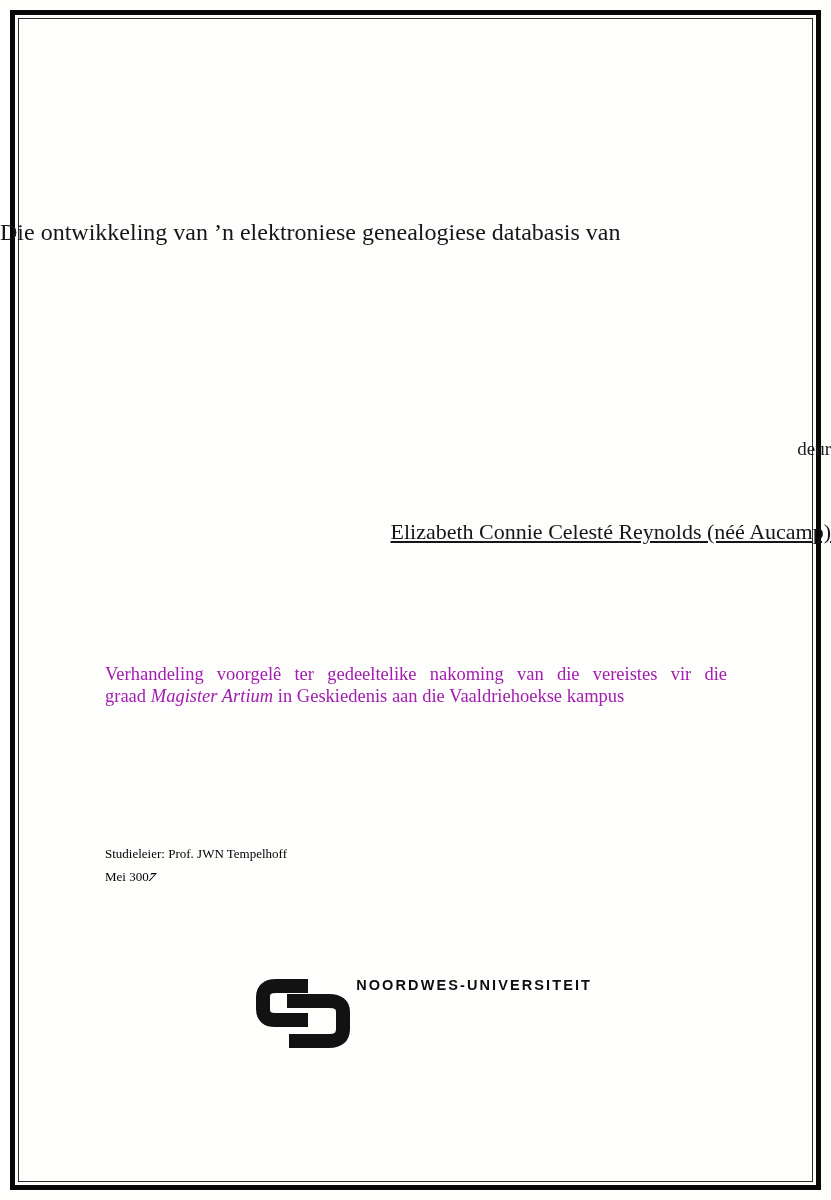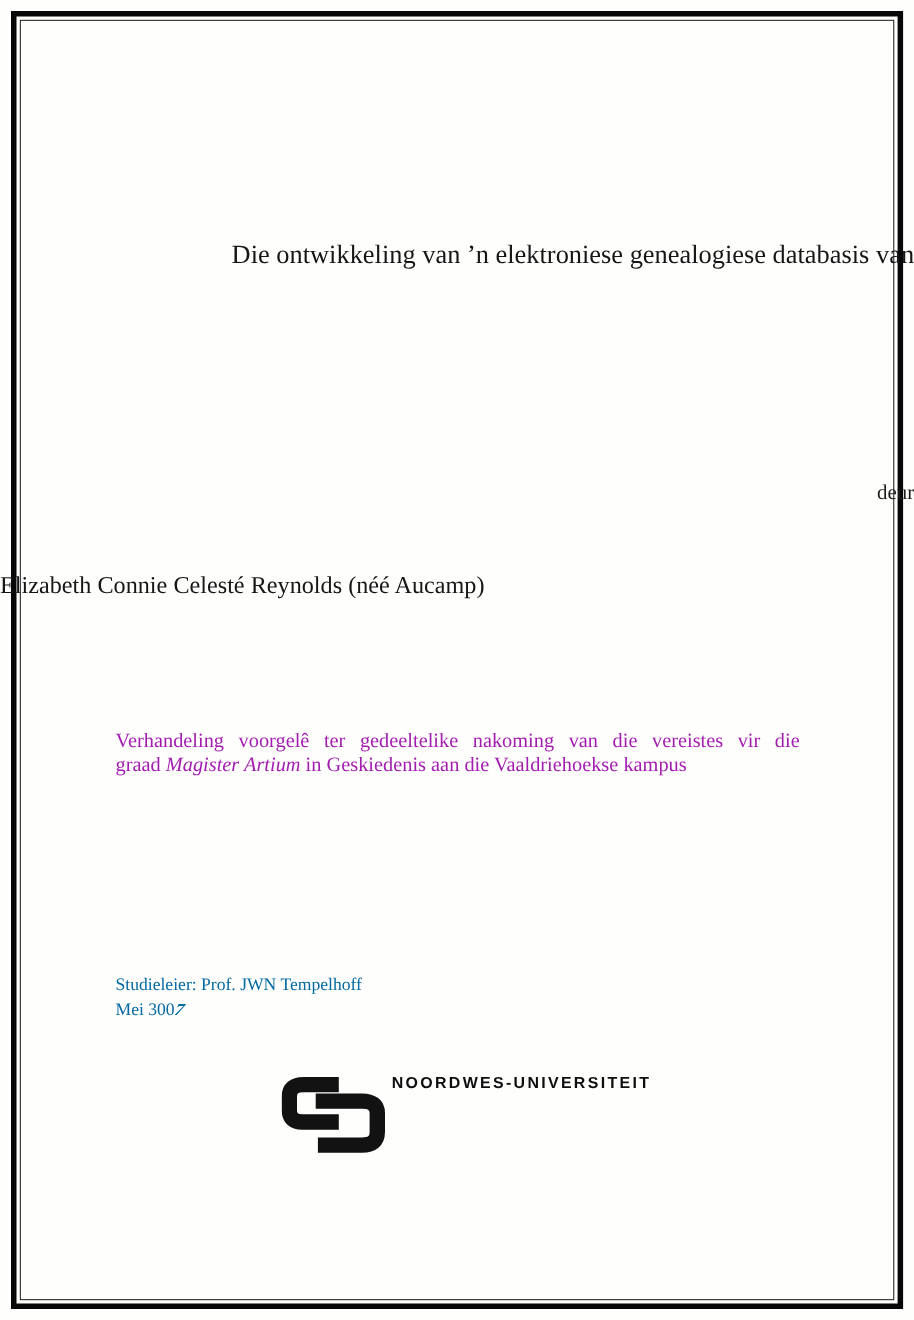--- a/index.html
+++ b/index.html
@@ -23,62 +23,63 @@
   }
   .frame-inner {
     position: absolute;
     left: 18px; top: 18px; right: 18px; bottom: 18px;
     border: 1px solid #2c2c2c;
   }
 
   .title-block {
     position: absolute;
     top: 212px; left: 0; right: 0;
-    text-align: right;
+    text-align: left;
     font-size: 24px;
     line-height: 41px;
     color: #161616;
   }
 
   .byline {
     position: absolute;
     top: 438px; left: 0; right: 0;
     text-align: right;
     font-size: 19px;
     color: #1c1c1c;
   }
 
   .author {
     position: absolute;
     top: 519px; left: 0; right: 0;
-    text-align: left;
+    text-align: right;
     font-size: 22px;
     color: #161616;
+    text-decoration: underline;
   }
 
   .statement {
     position: absolute;
     top: 663px; left: 105px;
     width: 622px;
     font-size: 18.5px;
     line-height: 22px;
     color: #a21caf;
   }
   .stmt-line1 {
     text-align: justify;
     text-align-last: justify;
   }
   .statement i { font-style: italic; }
 
   .supervisor-block {
     position: absolute;
-    top: 884px; left: 105px;
-    font-size: 16px;
+    top: 842px; left: 105px;
+    font-size: 13px;
     line-height: 23px;
-    color: #0369a1;
+    color: #000000;
   }
   .handwritten-seven {
     display: inline-block;
     font-weight: 700;
     transform: skewX(-24deg) scaleY(0.95);
     letter-spacing: 0;
   }
 
   .logo {
     position: absolute;

